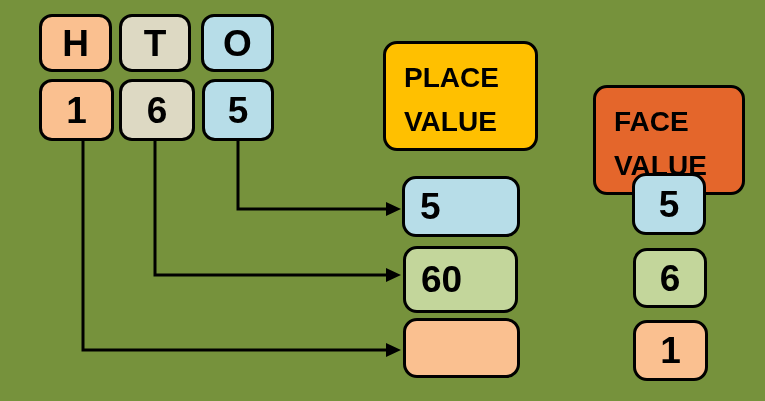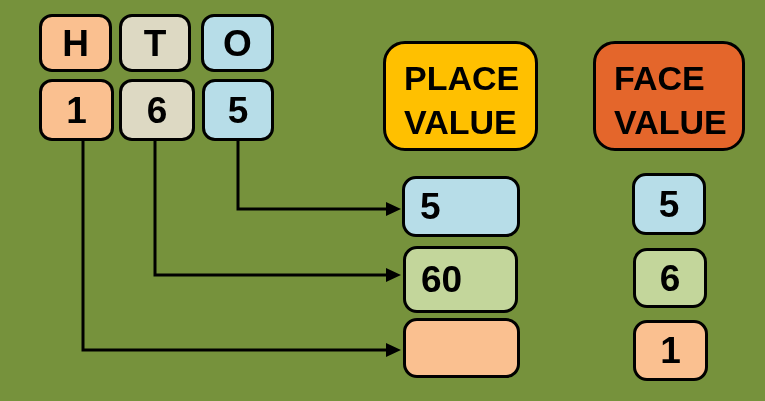--- a/index.html
+++ b/index.html
@@ -30,23 +30,23 @@
   .hdr-o { left: 201px; top: 14px; width: 73px; height: 58px; }
   
   .dig-1 { left: 39px;  top: 79px; width: 75px; height: 62px; }
   .dig-6 { left: 119px; top: 79px; width: 76px; height: 62px; }
   .dig-5 { left: 202px; top: 79px; width: 72px; height: 62px; }
 
   
   .header {
     position: absolute;
     border: 3px solid #000;
-    border-radius: 22px;
+    border-radius: 14px;
     padding: 12px 0 0 18px;
-    font-size: 34px;
+    font-size: 28px;
     line-height: 44px;
   }
   .pv-header { left: 383px; top: 41px; width: 155px; height: 110px; }
   .fv-header { left: 593px; top: 41px; width: 152px; height: 110px; }
 
   
   .entry {
     position: absolute;
     border: 3px solid #000;
     border-radius: 14px;
@@ -102,21 +102,21 @@
   </div>
   <div class="box dig-5" style="background-color: rgb(183, 221, 232);">
     <span>5</span>
   </div>
 
   <div class="header pv-header" style="background-color: rgb(255, 192, 0);">
     <div>PLACE</div>
     <div>VALUE</div>
   </div>
 
-  <div class="header fv-header" style="background-color: rgb(228, 102, 43);">
+  <div class="header fv-header" style="background-color: rgb(228, 102, 43); margin-top: 44px;">
     <div>FACE</div>
     <div>VALUE</div>
   </div>
 
   <div class="entry left pv-0" style="background-color: rgb(183, 221, 232);">
     <span>5</span>
   </div>
   <div class="entry left pv-1" style="background-color: rgb(195, 214, 155);">
     <span>60</span>
   </div>

